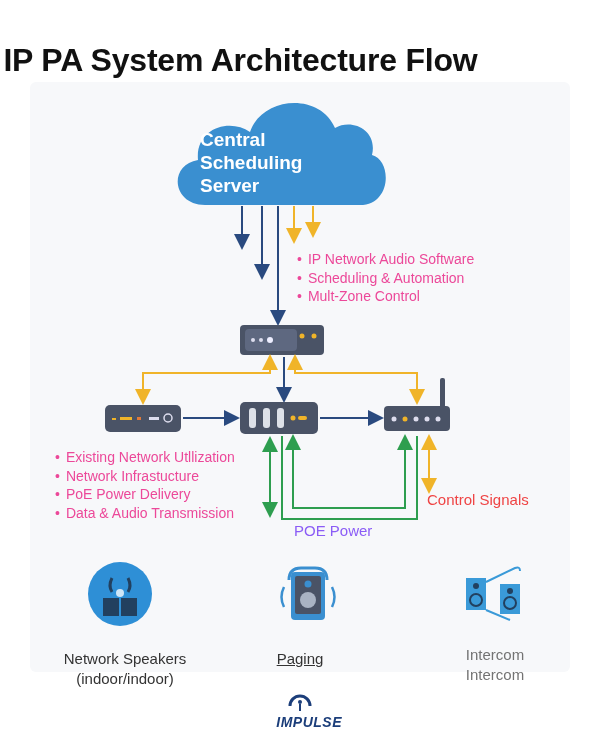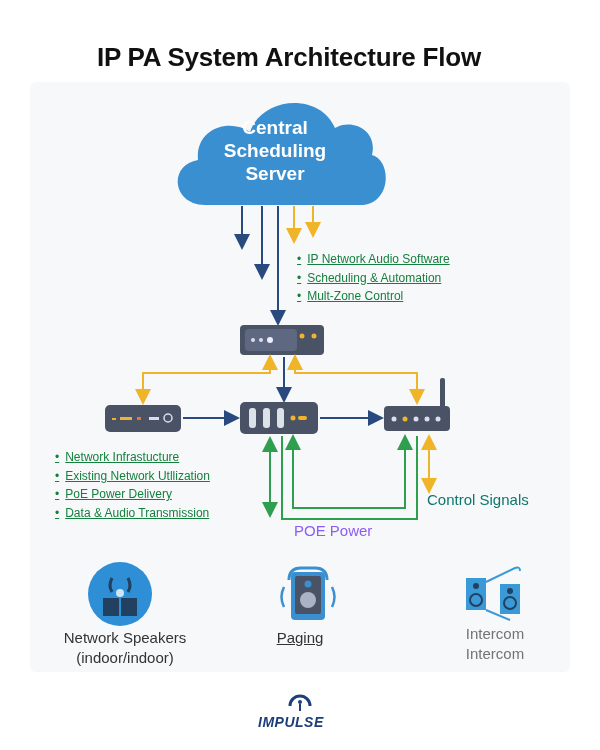--- a/index.html
+++ b/index.html
@@ -1,31 +1,31 @@
 <!DOCTYPE html>
 <html><head>
 <meta charset="utf-8">
 <style>
   html, body { margin: 0; padding: 0; background: #ffffff; }
   body { width: 600px; height: 750px; position: relative; overflow: hidden; font-family: "Liberation Sans", sans-serif; }
-  .title { position: absolute; top: 42px; left: 0; width: 481px; text-align: right; font-weight: bold; font-size: 26px; color: #111; letter-spacing: -0.2px; }
+  .title { position: absolute; top: 42px; left: 0; width: 481px; text-align: center; font-weight: bold; font-size: 32px; color: #111; letter-spacing: -0.2px; }
   .panel { position: absolute; left: 30px; top: 82px; width: 540px; height: 590px; background: #f7f8fa; border-radius: 6px; }
   svg.diagram { position: absolute; left: 0; top: 0; }
-  .cloud-text { position: absolute; left: 200px; top: 116px; width: 150px; text-align: center; color: #fff; font-weight: bold; font-size: 19px; line-height: 23px; }
-  .bullets { position: absolute; font-size: 12px; color: #15803d; line-height: 18.5px; text-decoration: underline; }
+  .cloud-text { position: absolute; left: 200px; top: 128px; width: 150px; text-align: left; color: #fff; font-weight: bold; font-size: 19px; line-height: 23px; }
+  .bullets { position: absolute; font-size: 14px; color: #ec4899; line-height: 18.5px; }
   .bullets div::before { content: "\2022"; margin-right: 6px; }
   .bullets1 { left: 297px; top: 250px; }
   .bullets2 { left: 55px; top: 448px; }
-  .label-ctrl { position: absolute; left: 427px; top: 491px; color: #0f766e; font-size: 15px; text-align: right; }
+  .label-ctrl { position: absolute; left: 427px; top: 491px; color: #ef4444; font-size: 15px; text-align: right; }
   .label-poe { position: absolute; left: 294px; top: 522px; color: #8b5cf6; font-size: 15px; }
-  .end-label { position: absolute; text-align: center; font-size: 15px; color: #333; line-height: 20px; }
+  .end-label { position: absolute; text-align: center; font-size: 15px; color: #333; line-height: 20px; margin-top: 21px; }
   .el1 { left: 40px; top: 628px; width: 170px; }
   .el2 { left: 240px; top: 628px; width: 120px; text-decoration: underline; }
   .el3 { left: 430px; top: 624px; width: 130px; color: #737373; }
-  .brand { position: absolute; left: 258px; top: 714px; width: 84px; text-align: left; font-weight: bold; font-style: italic; font-size: 14px; color: #1c3e7a; letter-spacing: 0.5px; }
+  .brand { position: absolute; left: 258px; top: 714px; width: 84px; text-align: right; font-weight: bold; font-style: italic; font-size: 14px; color: #1c3e7a; letter-spacing: 0.5px; }
 </style>
 </head>
 <body>
 
 <div class="title">IP PA System Architecture Flow</div>
 <div class="panel"></div>
 
 <svg class="diagram" width="600" height="750">
   <defs>
     <marker id="ab" markerWidth="8" markerHeight="8" refX="4" refY="4" orient="auto">
@@ -145,22 +145,22 @@
   <div>Server</div>
 </div>
 
 <div class="bullets bullets1">
   <div>IP Network Audio Software</div>
   <div>Scheduling &amp; Automation</div>
   <div>Mult-Zone Control</div>
 </div>
 
 <div class="bullets bullets2">
+  <div>Existing Network Utllization</div>
   <div>Network Infrastucture</div>
-  <div>Existing Network Utllization</div>
   <div>PoE Power Delivery</div>
   <div>Data &amp; Audio Transmission</div>
 </div>
 
 <div class="label-ctrl">Control Signals</div>
 <div class="label-poe">POE Power</div>
 
 <div class="end-label el1">
   <div>Network Speakers</div>
   <div>(indoor/indoor)</div>

